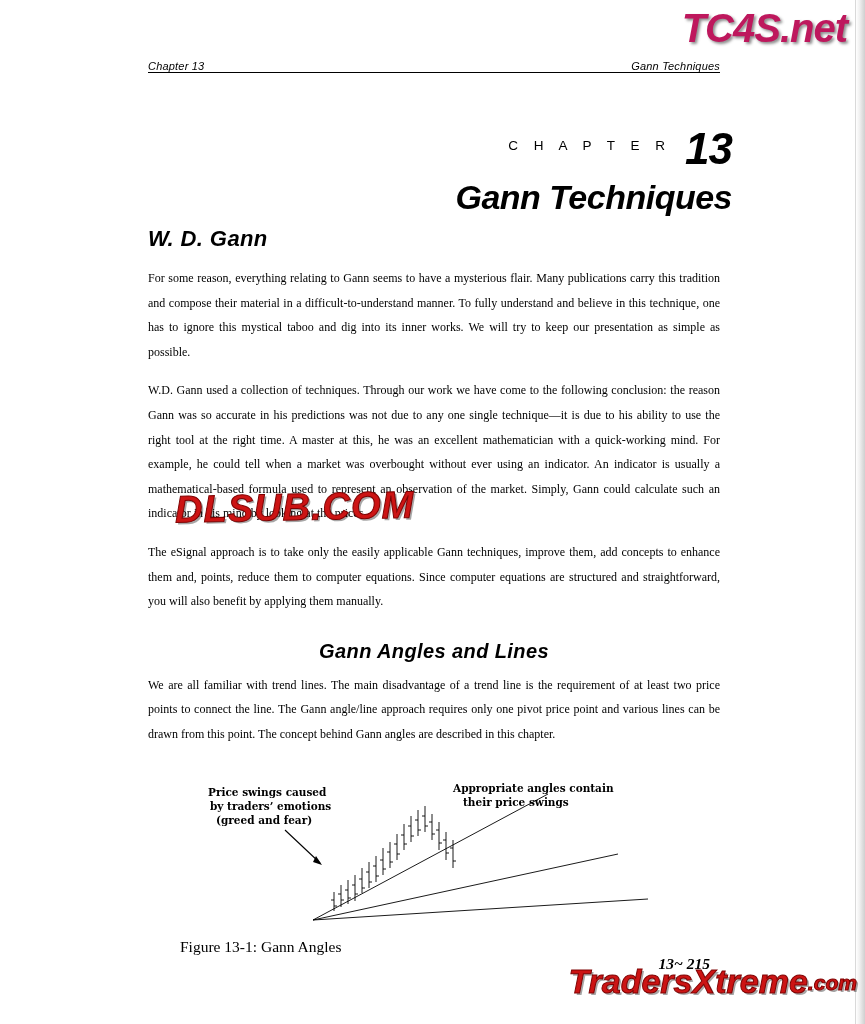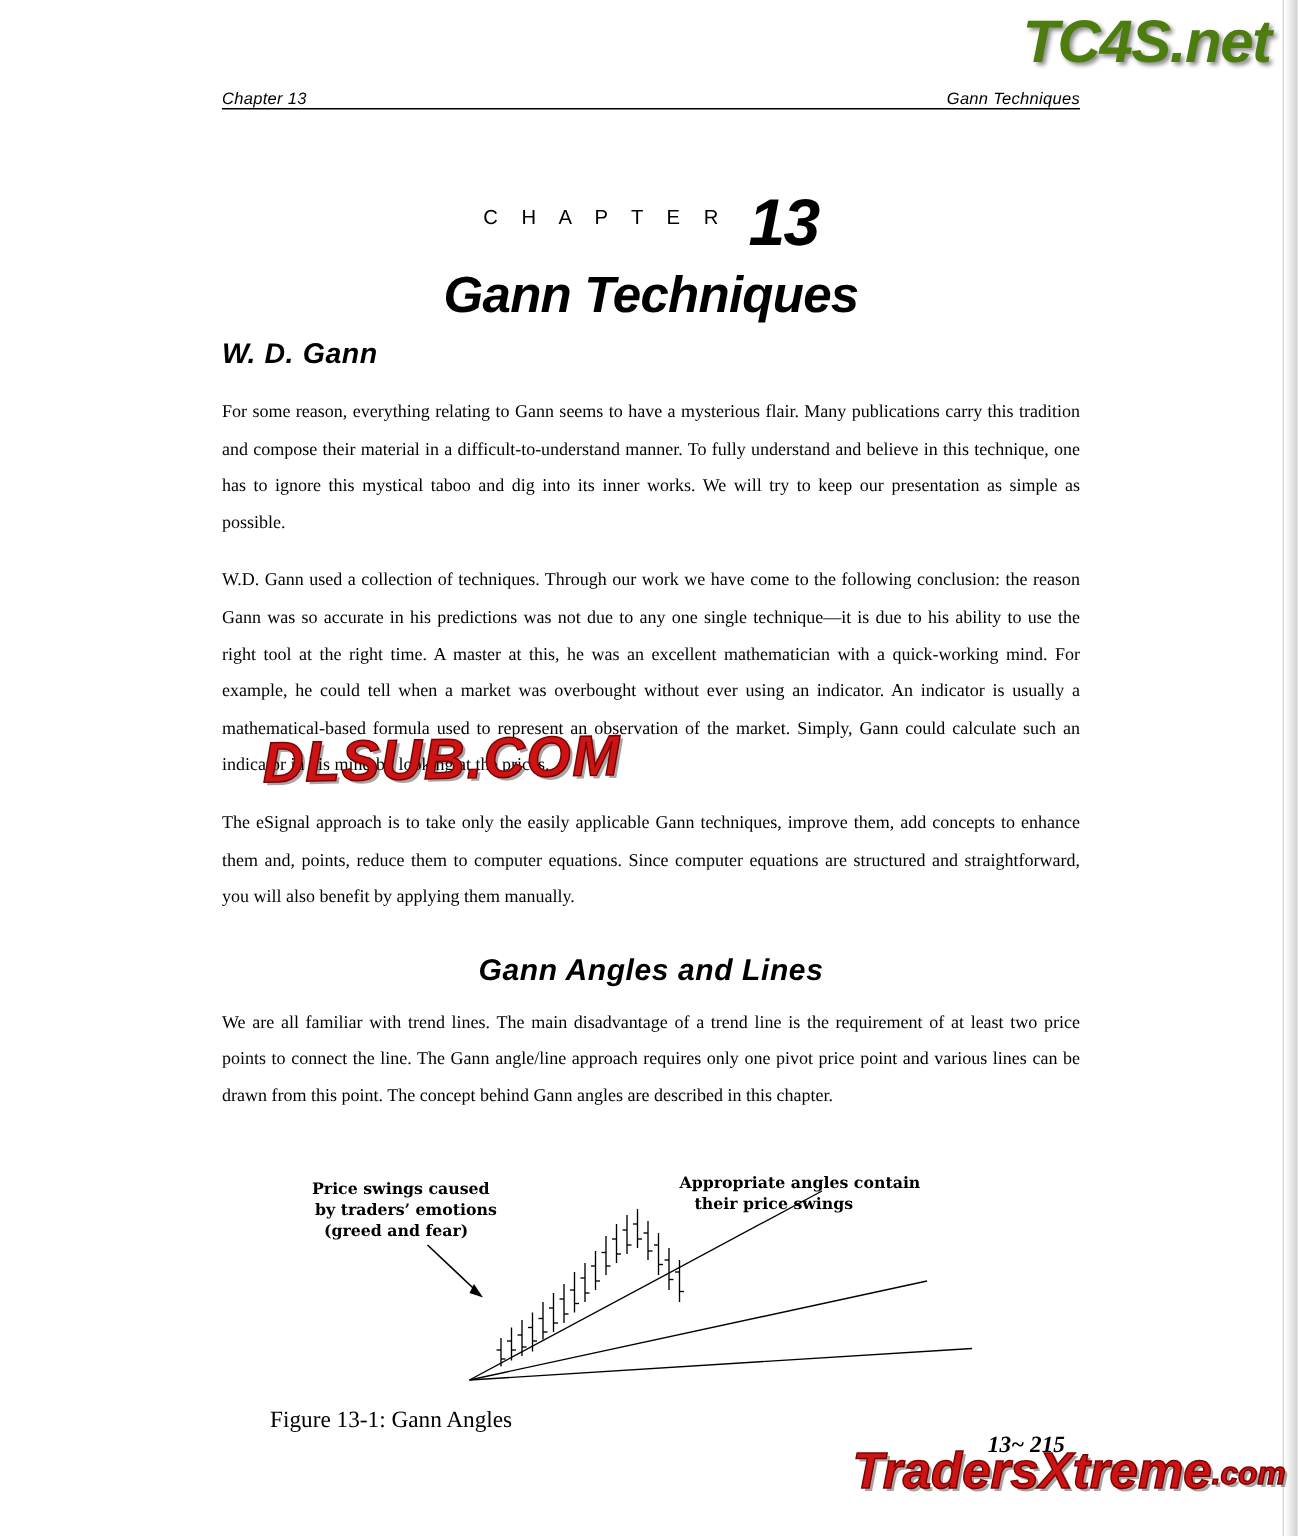--- a/index.html
+++ b/index.html
@@ -55,24 +55,24 @@
   }
   #runhead .rh-rule {
     clear: both;
     border-bottom: 1.6px solid #000;
     margin-top: 4px;
   }
 
   
   #chapter-block {
     position: absolute;
-    left: 148px;
+    left: 160px;
     top: 124px;
     width: 572px;
-    text-align: center;
+    text-align: right;
   }
   #chapter-word {
     display: inline-block;
     font-family: "Liberation Sans", sans-serif;
     font-size: 13.5px;
     letter-spacing: 6px;
     vertical-align: 14px;
     margin-right: 14px;
   }
   #chapter-number {
@@ -96,21 +96,21 @@
   #content {
     position: absolute;
     left: 148px;
     top: 226px;
     width: 572px;
   }
   h2.sec {
     font-family: "Liberation Sans", sans-serif;
     font-style: italic;
     font-weight: bold;
-    font-size: 19px;
+    font-size: 22px;
     margin: 0 0 14px 0;
     letter-spacing: 0.4px;
   }
   h2.sec.second {
     margin-top: 26px;
     margin-bottom: 10px;
     font-size: 20px;
     text-align: center;
   }
   p.body {
@@ -161,21 +161,21 @@
     color: #cc1414;
     -webkit-text-stroke: 1px #7c0000;
     text-shadow: 2px 2px 0 rgba(0,0,0,0.35);
     pointer-events: none;
     white-space: nowrap;
   }
   #wm-top {
     right: 18px;
     top: 6px;
     font-size: 40px;
-    color: #4d7c0f;
+    color: #be185d;
     -webkit-text-stroke: 0;
     text-shadow: 2px 2px 3px rgba(0,0,0,0.45);
     letter-spacing: -1px;
   }
   #wm-mid {
     left: 175px;
     top: 486px;
     font-size: 38px;
     letter-spacing: 1px;
     transform: rotate(-1.2deg);

